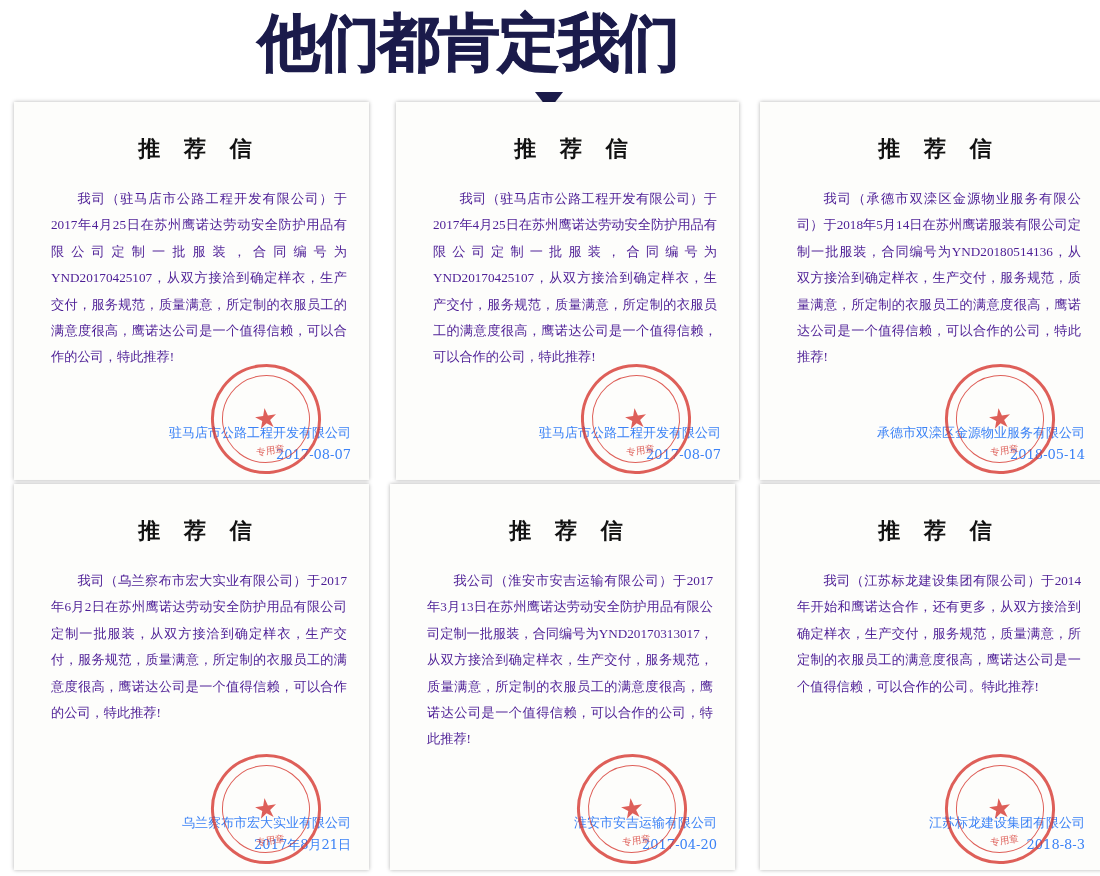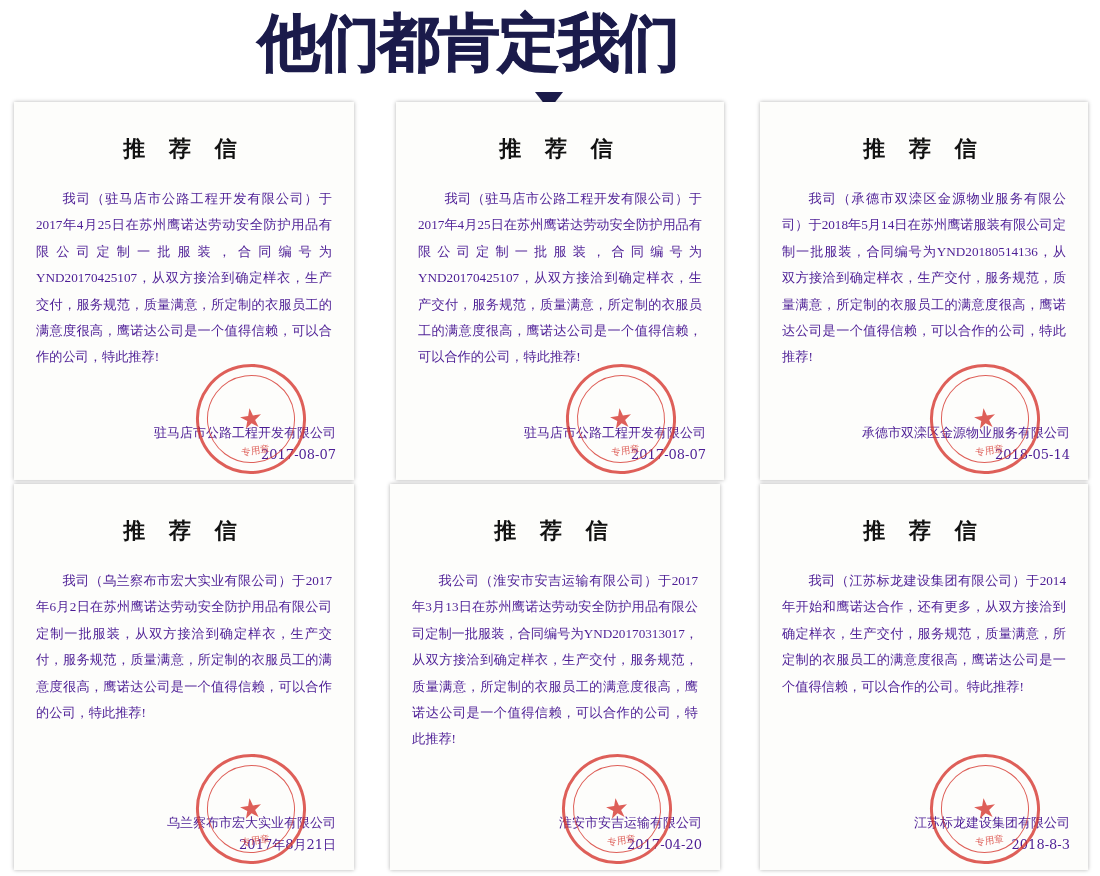--- a/index.html
+++ b/index.html
@@ -70,20 +70,21 @@
     top: 96px;
     left: 0;
     width: 1100px;
     height: 780px;
   }
   .cert {
     position: absolute;
     background: #fdfdfb;
     box-shadow: 0 0 4px rgba(0,0,0,0.30);
     overflow: hidden;
+    padding-left: 15px;
   }
   
   #cert-0 { left: 14px;  top: 6px;   width: 340px; height: 378px; }
   #cert-1 { left: 396px; top: 6px;   width: 328px; height: 378px; }
   #cert-2 { left: 760px; top: 6px;   width: 328px; height: 378px; }
   #cert-3 { left: 14px;  top: 388px; width: 340px; height: 386px; }
   #cert-4 { left: 390px; top: 388px; width: 330px; height: 386px; }
   #cert-5 { left: 760px; top: 388px; width: 328px; height: 386px; }
 
   .cert-title {
@@ -104,21 +105,21 @@
     text-indent: 2em;
     font-family: Liberation Serif, serif;
   }
   .cert-footer {
     position: absolute;
     right: 18px;
     bottom: 14px;
     text-align: right;
     font-size: 13px;
     line-height: 1.7;
-    color: #4c1d95;
+    color: #3b82f6;
     font-family: "DejaVu Serif", serif;
   }
   .cert-company { display: block; }
   .cert-date { display: block; }
 
   
   .seal {
     position: absolute;
     right: 48px;
     bottom: 6px;

